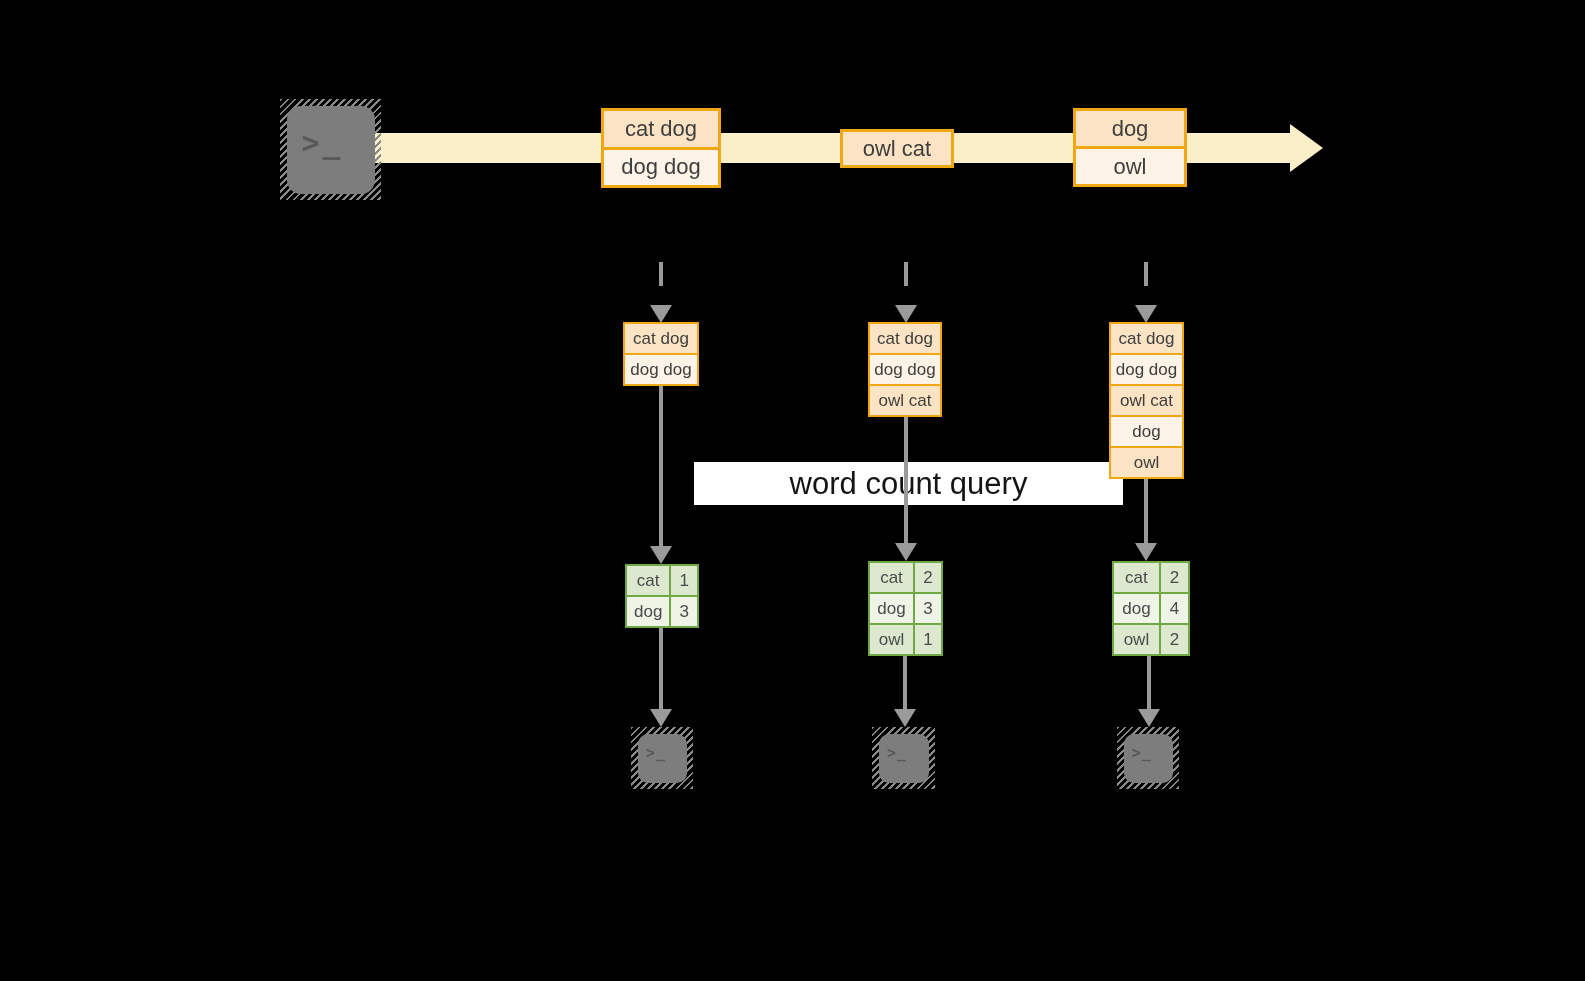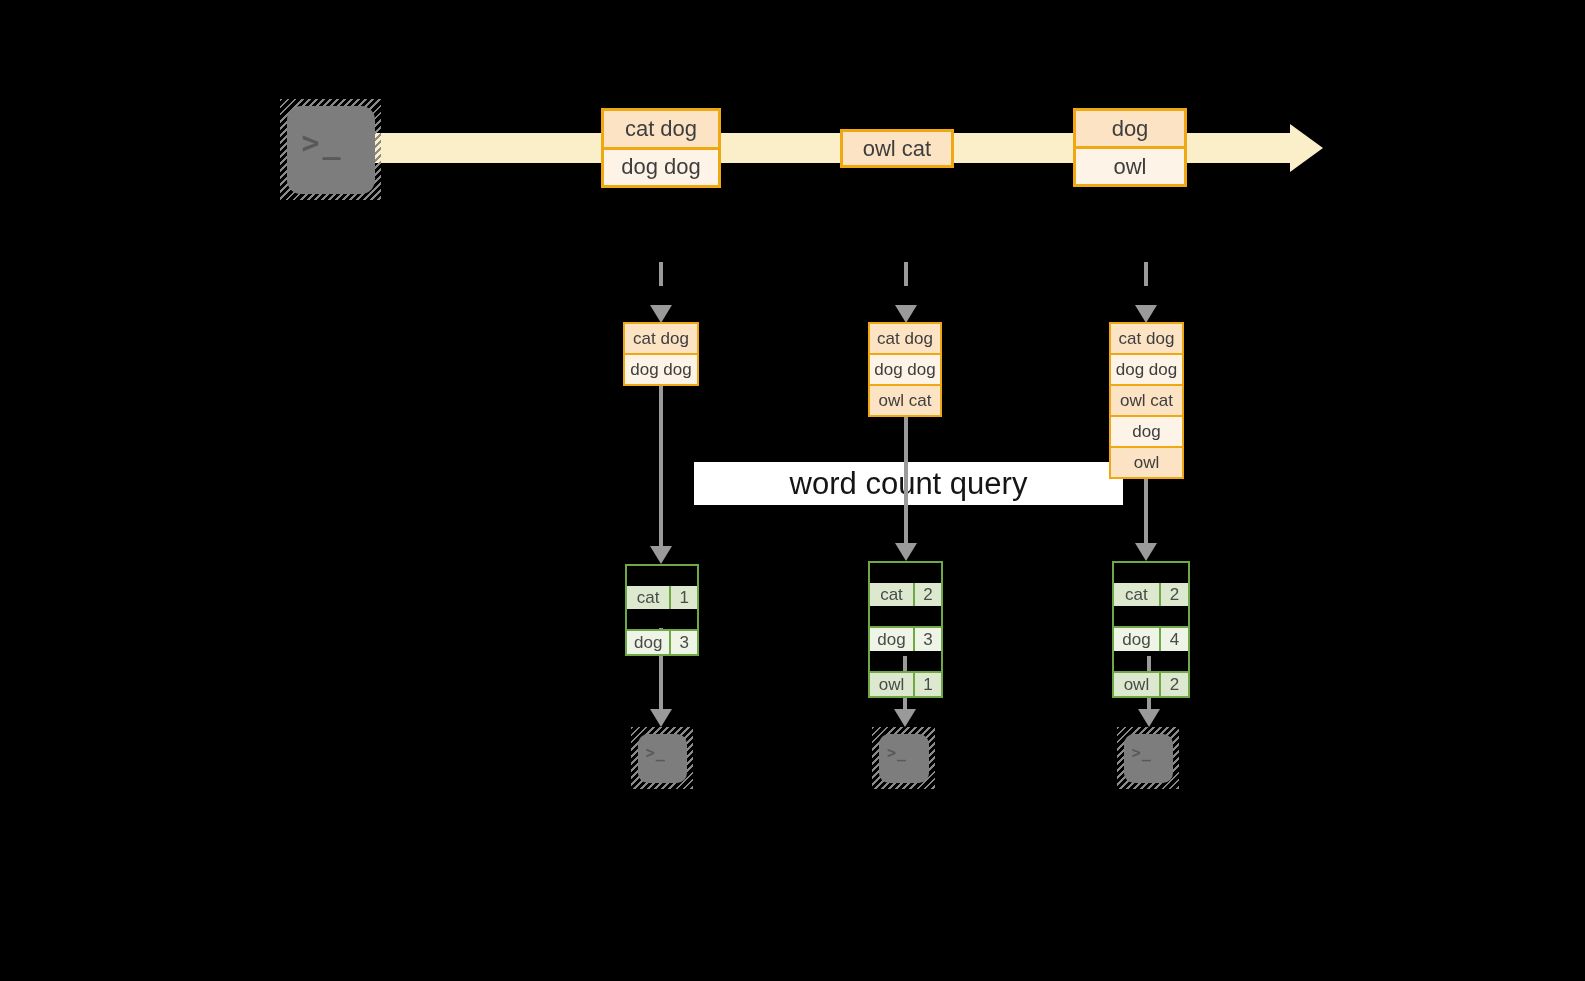--- a/index.html
+++ b/index.html
@@ -49,21 +49,21 @@
     font-size:17px;color:#3e3e3e;}
   .stack-row + .stack-row{border-top:2px solid var(--box_border);}
 
   
   .query-band{position:absolute;left:694px;top:462px;width:429px;height:43px;
     background:var(--query_band_bg);z-index:2;display:flex;align-items:center;
     justify-content:center;font-size:31px;color:#151515;}
 
   
   .count-table{position:absolute;border:2px solid var(--table_border);z-index:4;box-sizing:border-box;}
-  .ct-row{display:flex;height:23px;margin-top:20px;}
+  .ct-row{display:flex;height:29px;}
   .ct-row + .ct-row{border-top:2px solid var(--table_border);}
   .ct-word{flex:1.65;display:flex;align-items:center;justify-content:center;
     border-right:2px solid var(--table_border);font-size:17px;color:#4a4a4a;}
   .ct-num{flex:1;display:flex;align-items:center;justify-content:center;
     font-size:17px;color:#4a4a4a;}
 </style>
 </head>
 <body>
 
 <div class="canvas">

